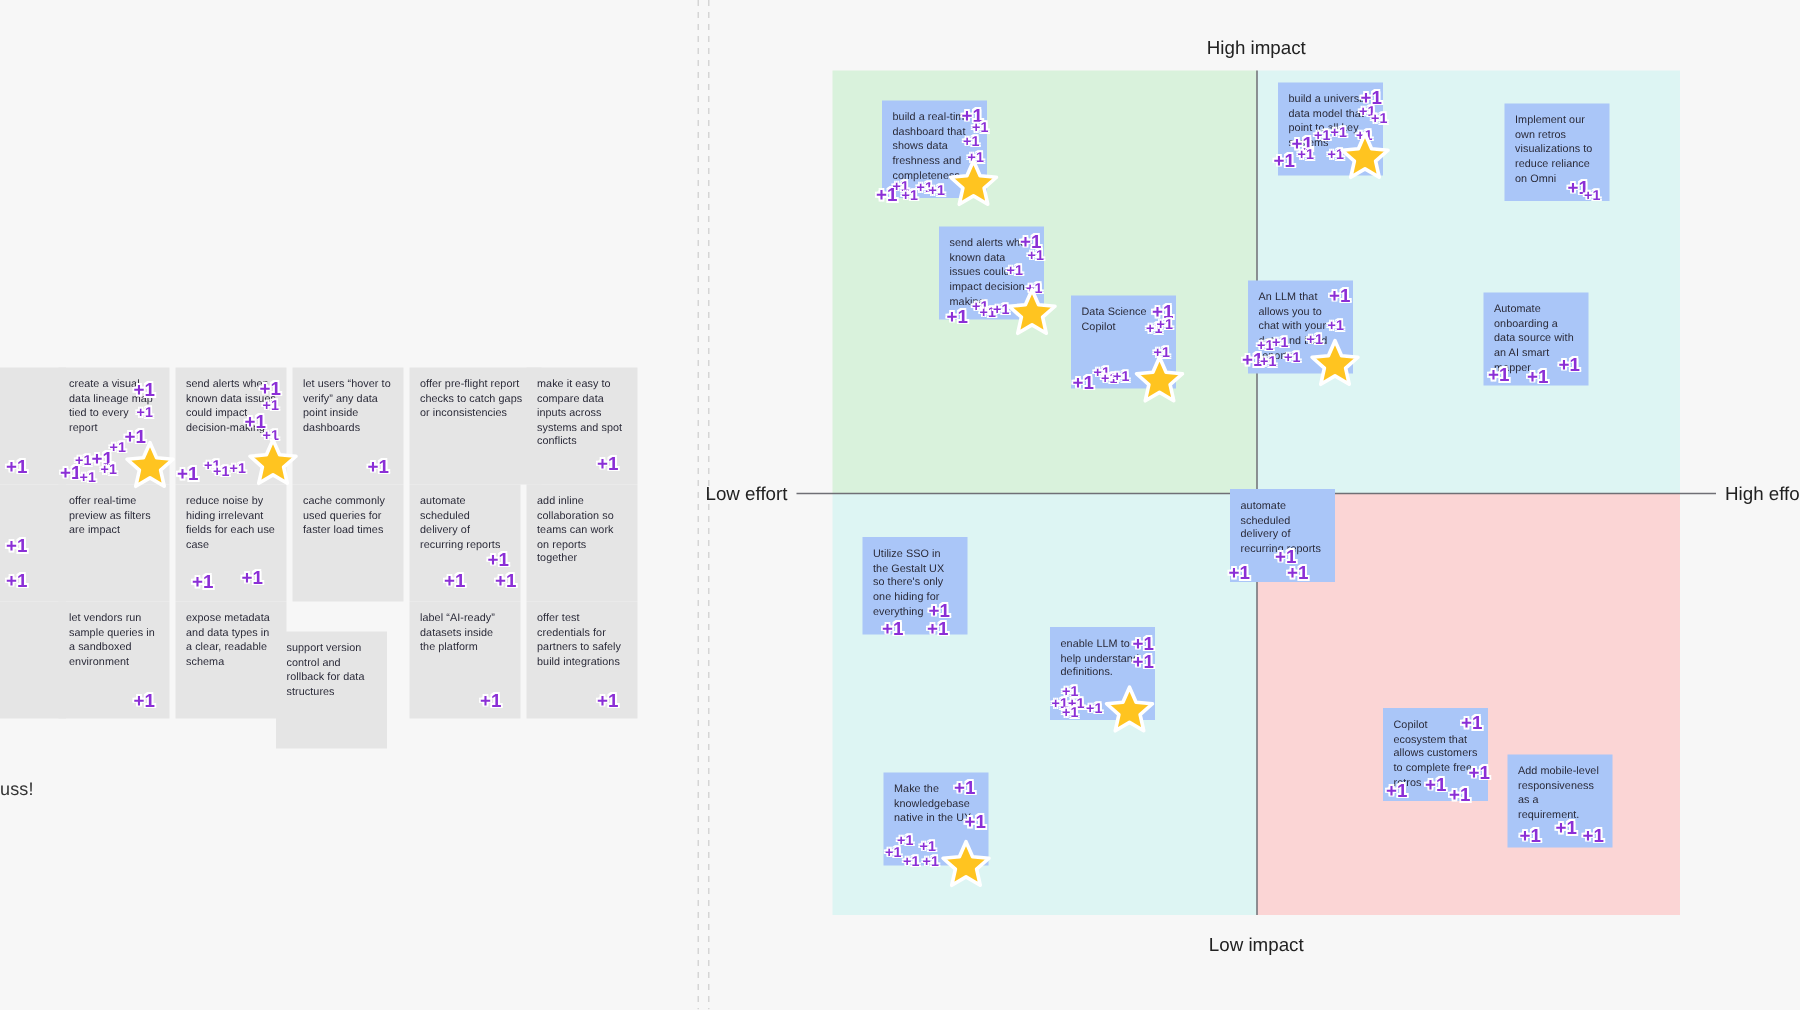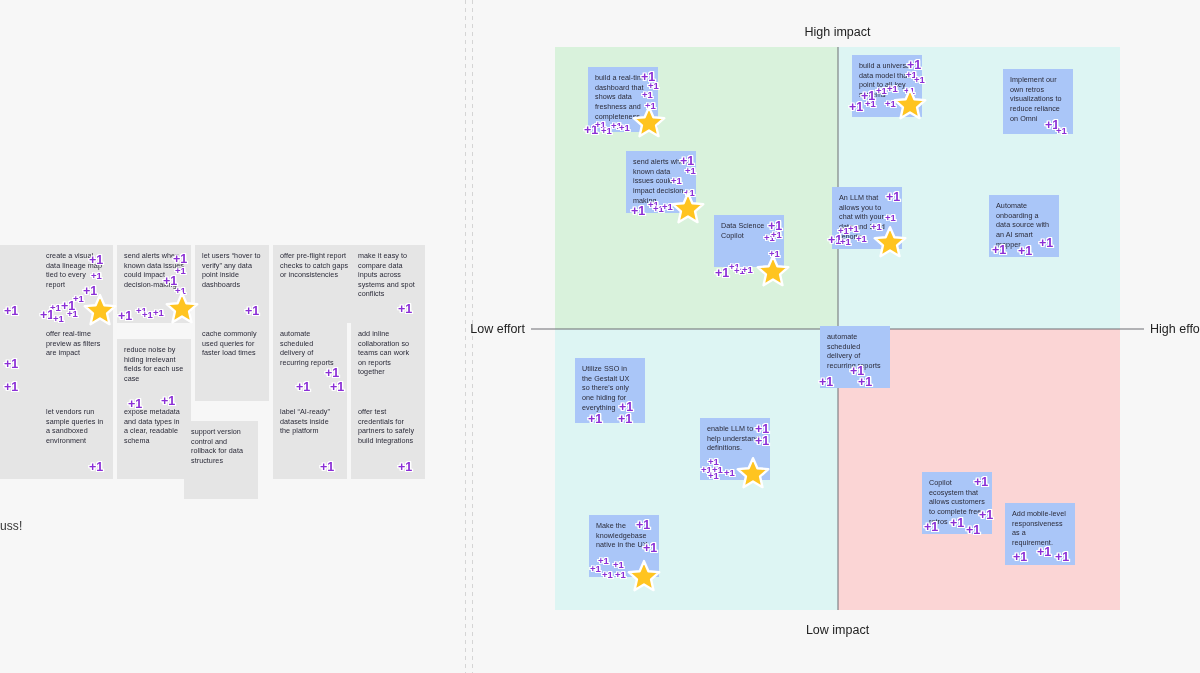--- a/index.html
+++ b/index.html
@@ -173,21 +173,21 @@
         <div class="grid-card" style="left: -30px; top: 323px; width: 74px; height: 78px;">
           <div class="txt" style="white-space: pre-line;">ports
 lt filters
 user</div>
           <span class="p1 lg" style="left: 34px; top: 33px;">+1</span>
           <span class="p1 lg" style="left: 34px; top: 56px;">+1</span>
         </div>
         <div class="grid-card" style="left: 39px; top: 323px; width: 74px; height: 78px;">
           <div class="txt" style="white-space: pre-line;">offer real-time preview as filters are impact</div>
         </div>
-        <div class="grid-card" style="left: 117px; top: 339px; width: 74px; height: 78px;">
+        <div class="grid-card" style="left: 117px; top: 323px; width: 74px; height: 78px;">
           <div class="txt" style="white-space: pre-line;">reduce noise by hiding irrelevant fields for each use case</div>
           <span class="p1 lg" style="left: 11px; top: 57px;">+1</span>
           <span class="p1 lg" style="left: 44px; top: 54px;">+1</span>
         </div>
         <div class="grid-card" style="left: 195px; top: 323px; width: 74px; height: 78px;">
           <div class="txt" style="white-space: pre-line;">cache commonly used queries for faster load times</div>
         </div>
         <div class="grid-card" style="left: 273px; top: 323px; width: 74px; height: 78px;">
           <div class="txt" style="white-space: pre-line;">automate scheduled delivery of recurring reports</div>
           <span class="p1 lg" style="left: 52px; top: 42px;">+1</span>
@@ -269,21 +269,21 @@
             <span class="p1 lg" style="left: 5px; top: 52px;">+1</span>
             <span class="p1 sm" style="left: 22px; top: 48px;">+1</span>
             <span class="p1 sm" style="left: 27px; top: 52px;">+1</span>
             <span class="p1 sm" style="left: 36px; top: 50px;">+1</span>
             <span class="star" style="left: 45px; top: 40px;">
               <svg viewBox="0 0 48 48" xmlns="http://www.w3.org/2000/svg">
                 <path d="M24 3 L30.2 17.2 L45.6 18.6 L34 28.9 L37.4 44 L24 36.1 L10.6 44 L14 28.9 L2.4 18.6 L17.8 17.2 Z" fill="#ffc420" stroke="#ffffff" stroke-width="3.4" stroke-linejoin="round"></path>
               </svg>
             </span>
           </div>
-          <div class="note" style="left: 159px; top: 168px; width: 70px; height: 52px; z-index: 7;">
+          <div class="note" style="left: 159px; top: 150px; width: 70px; height: 62px; z-index: 7;">
             <div class="txt">Data Science Copilot</div>
             <span class="p1 lg" style="left: 54px; top: 3px;">+1</span>
             <span class="p1 sm" style="left: 50px; top: 17px;">+1</span>
             <span class="p1 sm" style="left: 57px; top: 14px;">+1</span>
             <span class="p1 sm" style="left: 55px; top: 33px;">+1</span>
             <span class="p1 lg" style="left: 1px; top: 50px;">+1</span>
             <span class="p1 sm" style="left: 15px; top: 46px;">+1</span>
             <span class="p1 sm" style="left: 20px; top: 50px;">+1</span>
             <span class="p1 sm" style="left: 28px; top: 49px;">+1</span>
             <span class="star" style="left: 42px; top: 39px;">

